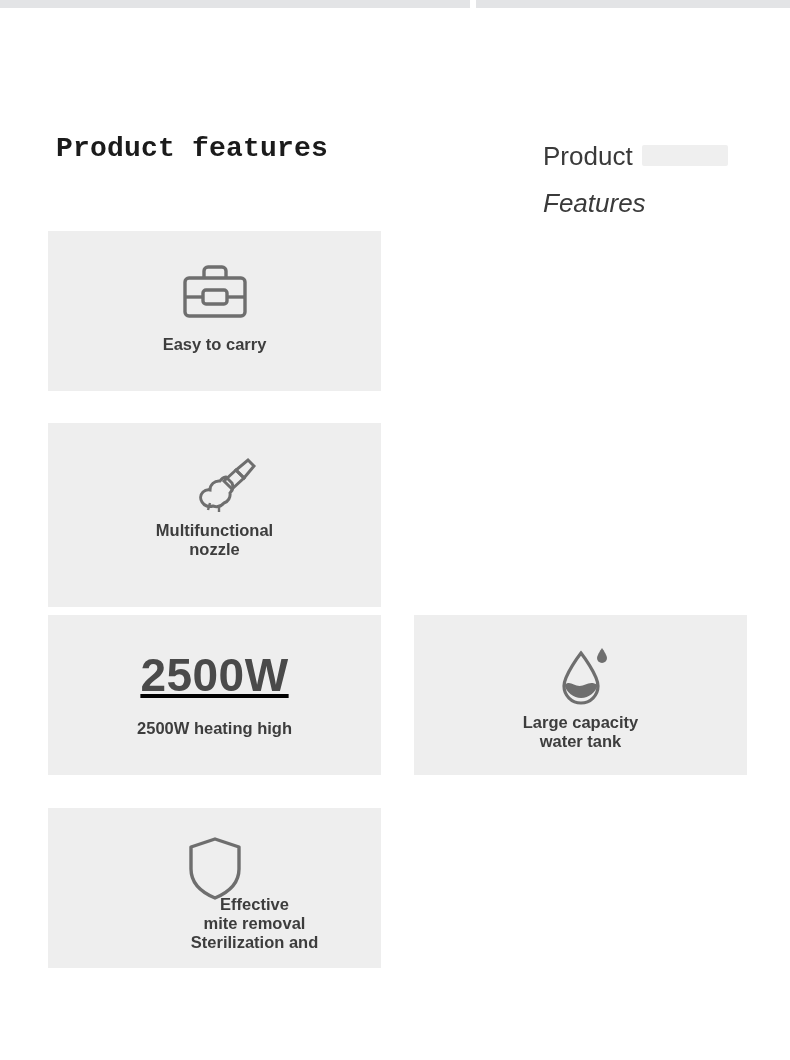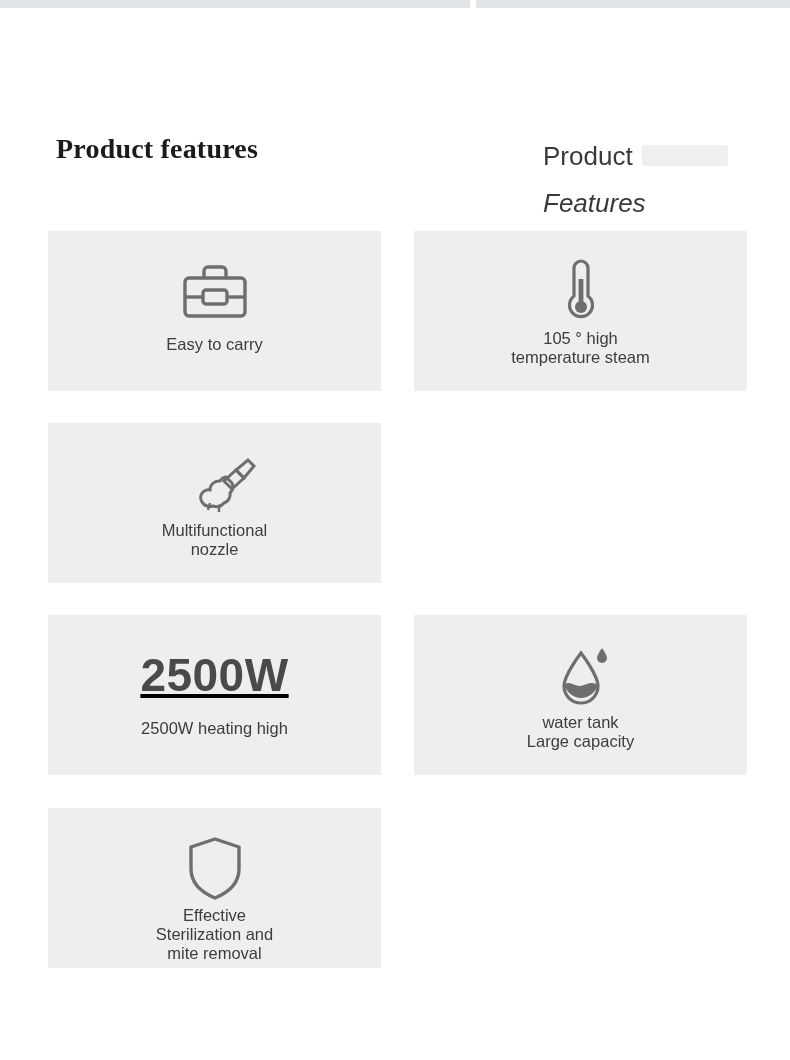--- a/index.html
+++ b/index.html
@@ -41,21 +41,21 @@
 
   
   .heading-left {
     position: absolute;
     left: 56px;
     top: 125px;
     font-size: 28px;
     font-weight: bold;
     color: #1b1b1b;
     letter-spacing: 0.2px;
-    font-family: Liberation Serif, serif;
+    font-family: Liberation Mono, monospace;
   }
   .heading-right {
     position: absolute;
     left: 543px;
     top: 125px;
     font-size: 26px;
     color: #3a3a3a;
     line-height: 47px;
     font-family: "Liberation Sans", sans-serif;
   }
@@ -80,21 +80,21 @@
   }
   .card {
     position: absolute;
     background: #eeeeee;
     box-sizing: border-box;
     overflow: hidden;
   }
   .card.left  { left: 48px;  width: 333px; }
   .card.right { left: 414px; width: 333px; }
   .row1 { top: 223px; height: 160px; }
-  .row2 { top: 415px; height: 160px; }
+  .row2 { top: 415px; height: 184px; }
   .row3 { top: 607px; height: 160px; }
   .row4 { top: 800px; height: 160px; }
 
   .icon-wrap {
     position: absolute;
     left: 0;
     width: 100%;
     top: 22px;
     height: 76px;
     display: flex;
@@ -105,23 +105,24 @@
   .caption {
     position: absolute;
     left: 0;
     width: 100%;
     top: 104px;
     text-align: center;
     font-size: 16.5px;
     color: #3d3d3d;
     line-height: 19px;
     font-family: "Liberation Sans", sans-serif;
+    font-weight: bold;
   }
   .caption.two-line { top: 98px; }
-  .caption.three-line { top: 98px; }
+  .caption.three-line { top: 87px; padding-left: 40px; }
   .caption .ln { display: block; }
 
   .big-number {
     font-size: 46px;
     font-weight: bold;
     color: #4a4a4a;
     letter-spacing: 0.5px;
     font-family: "Liberation Sans", sans-serif;
   }
 
@@ -156,33 +157,20 @@
           <line x1="6" y1="37" x2="24" y2="37" stroke="#6e6e6e" stroke-width="3.4"></line>
           <line x1="48" y1="37" x2="66" y2="37" stroke="#6e6e6e" stroke-width="3.4"></line>
           <rect x="24" y="30" width="24" height="14" rx="3" ry="3" fill="none" stroke="#6e6e6e" stroke-width="3.4"></rect>
         </svg>
       </div>
       <div class="caption">
         <span class="ln">Easy to carry</span>
       </div>
     </div>
 
-    <div class="card right row1">
-      <div class="icon-wrap">
-        <svg width="48" height="72" viewBox="0 0 48 72">
-          <path d="M24 6 a7 7 0 0 1 7 7 v28 a11.5 11.5 0 1 1 -14 0 V13 a7 7 0 0 1 7 -7 z" fill="none" stroke="#6e6e6e" stroke-width="3.2"></path>
-          <circle cx="24" cy="52" r="6" fill="#6e6e6e"></circle>
-          <rect x="21.6" y="24" width="4.8" height="24" fill="#6e6e6e"></rect>
-        </svg>
-      </div>
-      <div class="caption two-line">
-        <span class="ln">105 ° high</span>
-        <span class="ln">temperature steam</span>
-      </div>
-    </div>
 
     <div class="card left row2">
       <div class="icon-wrap">
         <svg width="90" height="66" viewBox="0 0 90 66">
           <path d="M78 10 l6 6 -10 12 -8 -8 z" fill="none" stroke="#6e6e6e" stroke-width="3"></path>
           <path d="M66 20 l8 8 -12 11 -8 -8 z" fill="none" stroke="#6e6e6e" stroke-width="3"></path>
           <path d="M40 40 a9 9 0 0 1 10 -9 a9 9 0 0 1 6 -4 l6 6 a9 9 0 0 1 -2 10 a9 9 0 0 1 -6 10 a10 10 0 0 1 -11 3 a9 9 0 0 1 -11 -4 a8 8 0 0 1 1 -10 a8 8 0 0 1 7 -2 z" fill="none" stroke="#6e6e6e" stroke-width="3"></path>
           <line x1="40" y1="53" x2="38" y2="60" stroke="#6e6e6e" stroke-width="2.4"></line>
           <line x1="49" y1="55" x2="49" y2="62" stroke="#6e6e6e" stroke-width="2.4"></line>
         </svg>
@@ -205,33 +193,33 @@
 
     <div class="card right row3">
       <div class="icon-wrap">
         <svg width="62" height="72" viewBox="0 0 62 72">
           <path d="M31 14 C31 14 48 36 48 47 a17 17 0 0 1 -34 0 C14 36 31 14 31 14 z" fill="none" stroke="#6e6e6e" stroke-width="3.2"></path>
           <path d="M14.6 46 c5 -5 9 1 15 1 c6 0 10 -6 18 -1 a17 17 0 0 1 -33 0 z" fill="#6e6e6e"></path>
           <path d="M52 9 C52 9 57 16 57 19 a5 5 0 0 1 -10 0 C47 16 52 9 52 9 z" fill="#6e6e6e"></path>
         </svg>
       </div>
       <div class="caption two-line">
+        <span class="ln">Large capacity</span>
         <span class="ln">water tank</span>
-        <span class="ln">Large capacity</span>
       </div>
     </div>
 
     <div class="card left row4">
       <div class="icon-wrap">
         <svg width="60" height="70" viewBox="0 0 60 70">
           <path d="M30 6 L54 14 V36 C54 52 42 60 30 65 C18 60 6 52 6 36 V14 z" fill="none" stroke="#6e6e6e" stroke-width="3.4" stroke-linejoin="round"></path>
         </svg>
       </div>
       <div class="caption three-line">
         <span class="ln">Effective</span>
+        <span class="ln">mite removal</span>
         <span class="ln">Sterilization and</span>
-        <span class="ln">mite removal</span>
       </div>
     </div>
 
 
   </div>
 </div>
 
 </body></html>

